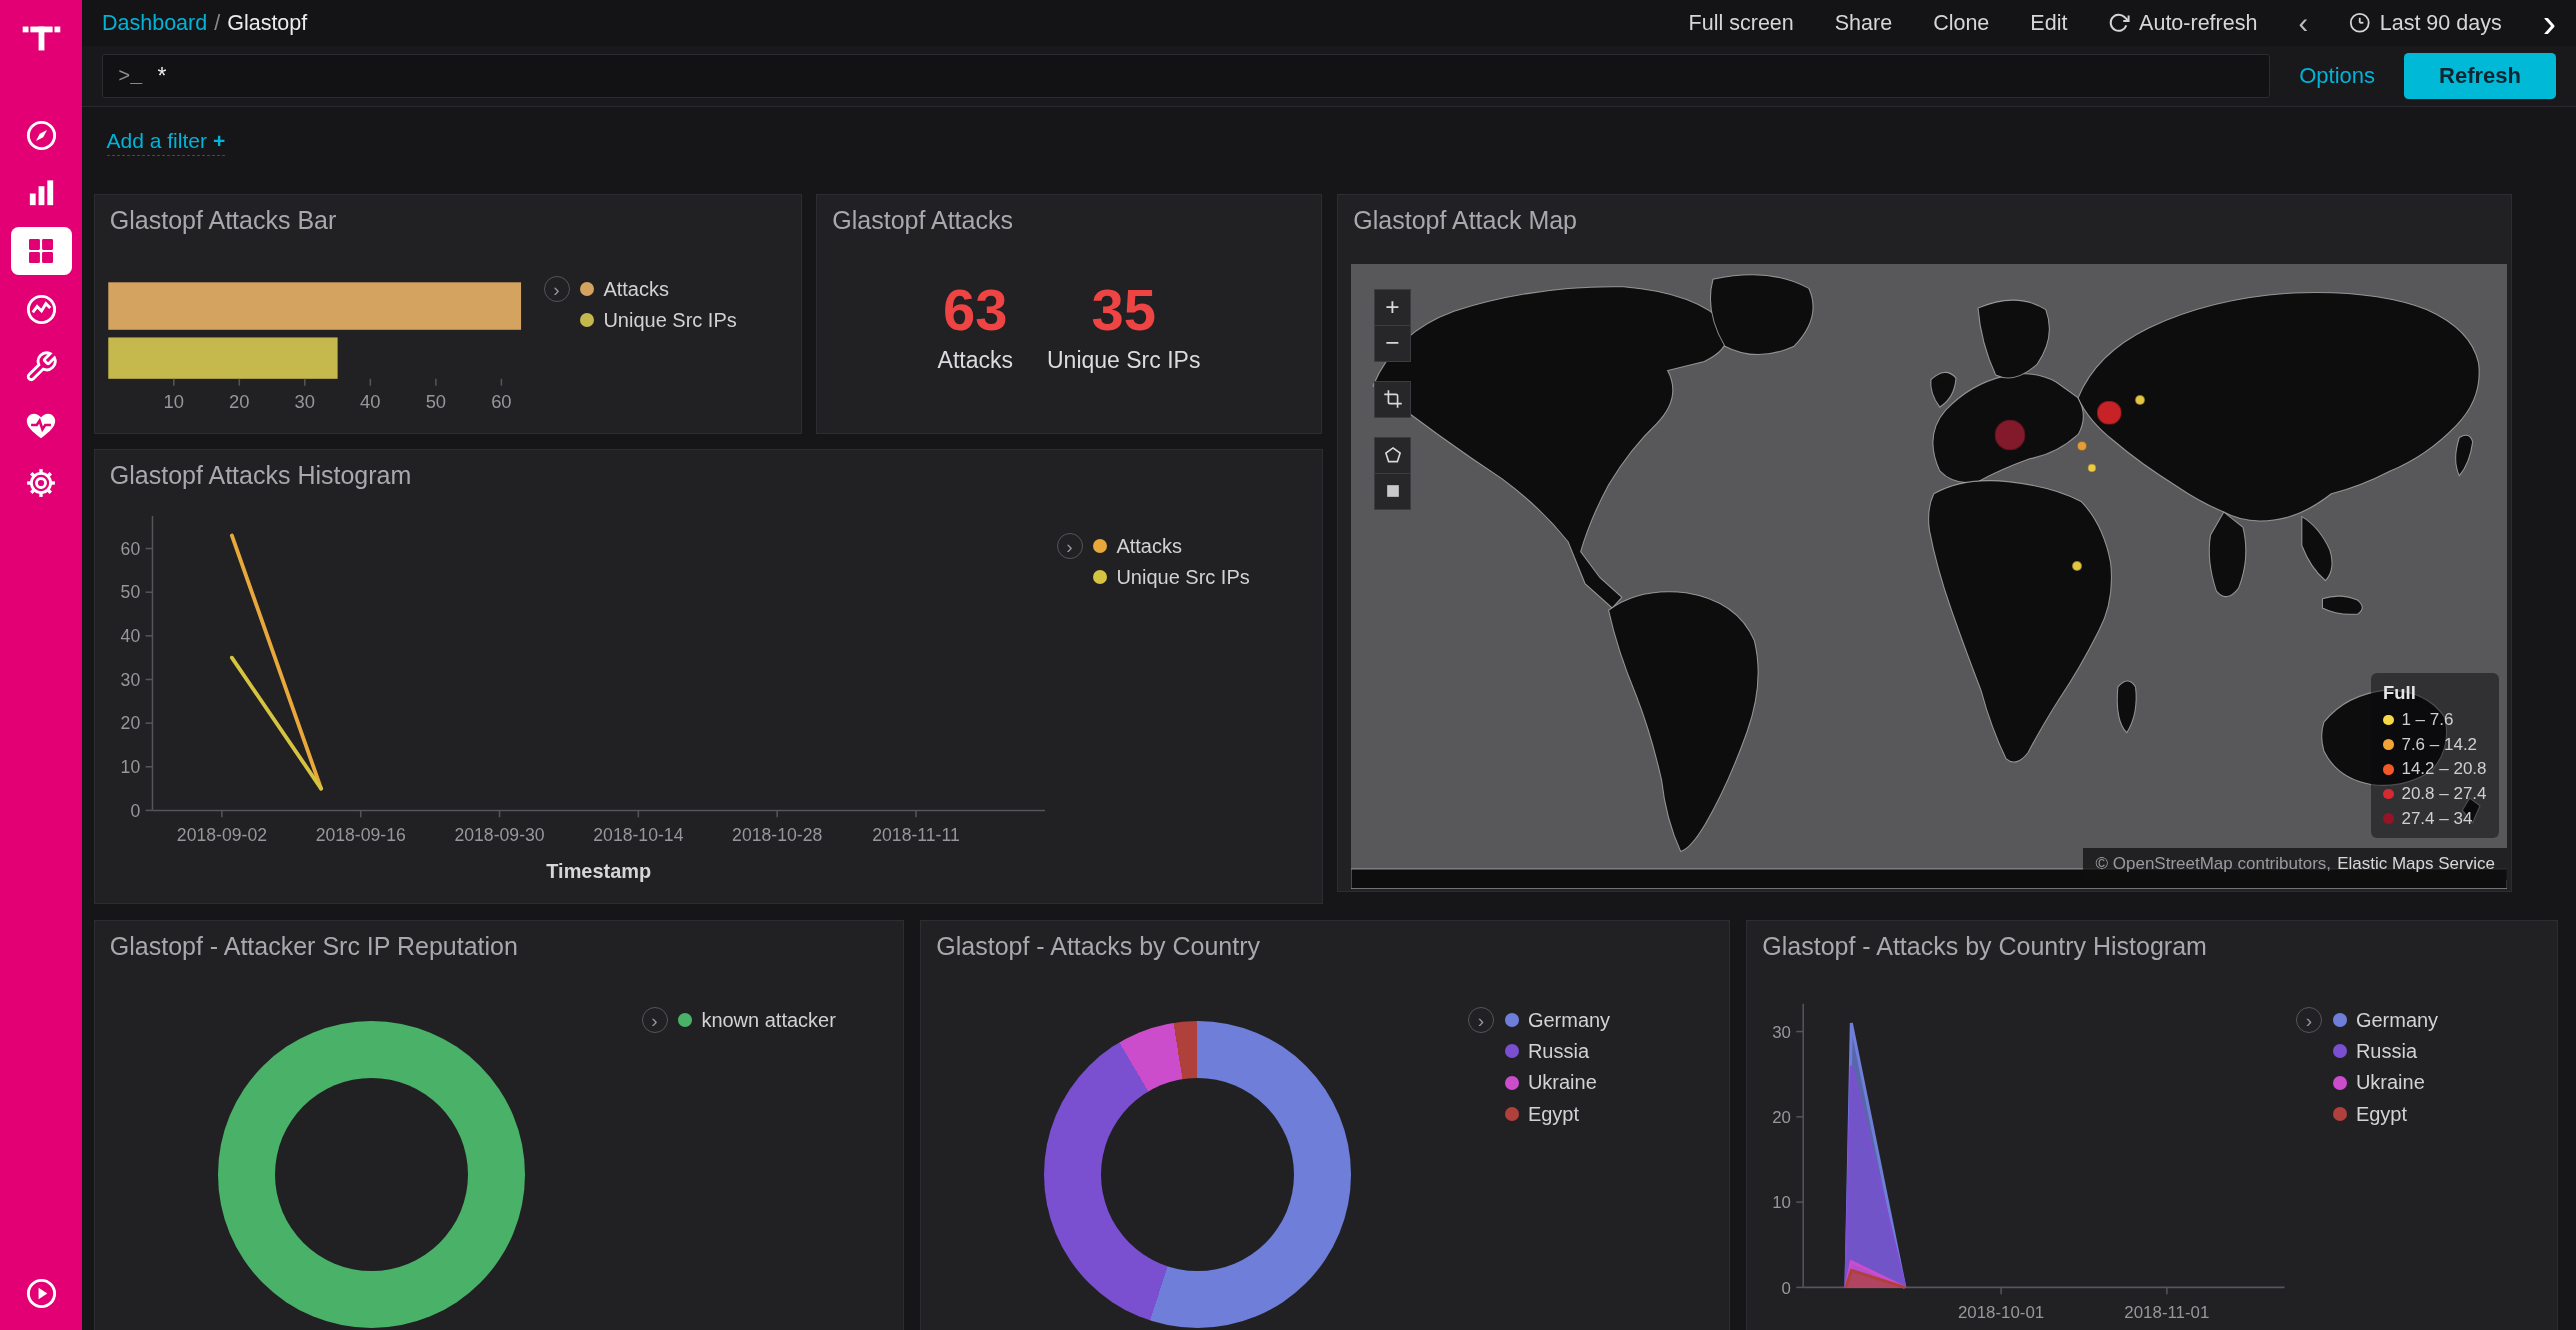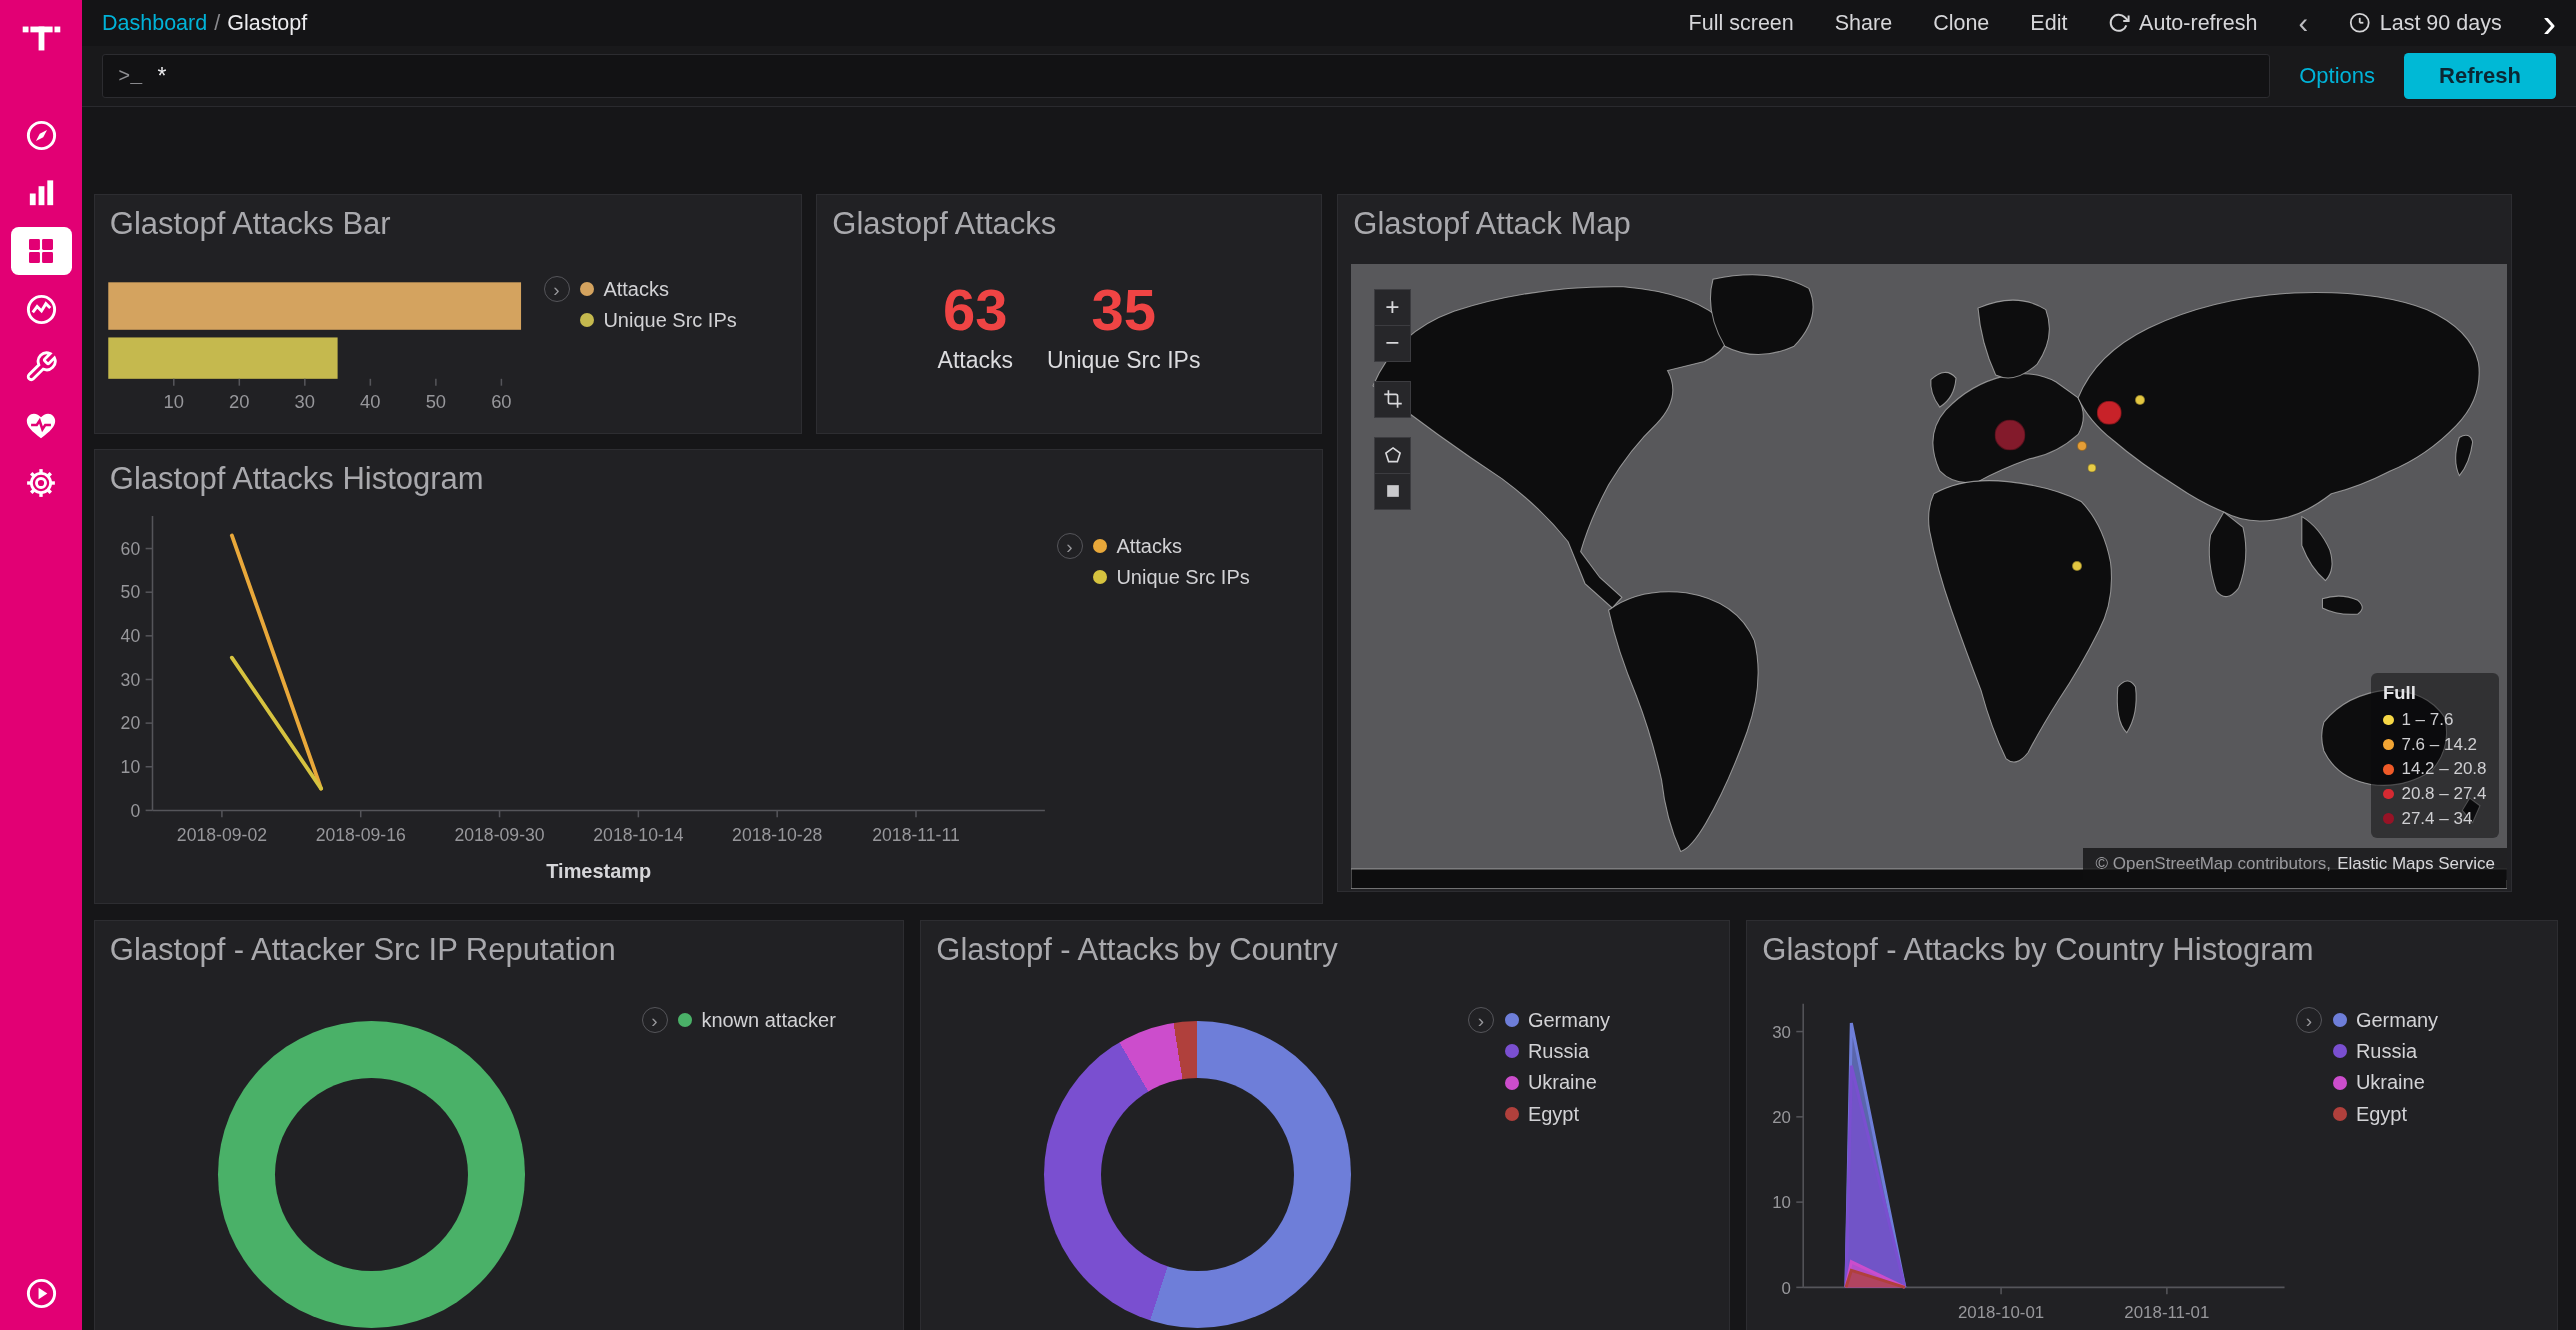--- a/index.html
+++ b/index.html
@@ -33,21 +33,21 @@
   .options-link{color:#00b3d8;font-size:22px;cursor:pointer}
   .refresh-btn{height:46px;padding:0 35px;background:#00b9d6;color:#0b2733;font-size:22px;font-weight:bold;border:none;border-radius:4.6px;cursor:pointer;font-family:"Liberation Sans",sans-serif}
 
   .filterbar{height:71px;display:flex;align-items:center;padding:0 24.5px;background:#161618}
   .add-filter{color:#00b3d8;font-size:21px;border-bottom:1.5px dashed rgba(0,179,216,.45);padding-bottom:2.3px;cursor:pointer}
   .add-filter .plus{font-weight:bold;margin-left:6.1px}
 
   
   .panels{position:absolute;left:0;top:0;right:0;bottom:0;pointer-events:none}
   .panel{position:absolute;background:#212124;border:0.8px solid #2d2d31;pointer-events:auto}
-  .panel-title{position:absolute;left:15.3px;top:10.7px;font-size:31px;font-weight:normal;color:#a9a9ad;white-space:nowrap}
+  .panel-title{position:absolute;left:15.3px;top:10.7px;font-size:25px;font-weight:normal;color:#a9a9ad;white-space:nowrap}
   .chart-svg{position:absolute}
 
   
   .legend{position:absolute;display:flex;gap:10.7px;align-items:flex-start}
   .legend-toggle{width:26px;height:26px;border:1.5px solid #55555a;border-radius:50%;color:#97979b;display:flex;align-items:center;justify-content:center;font-size:19px;line-height:1;flex:none;cursor:pointer}
   .legend-items{display:flex;flex-direction:column;gap:8.4px;padding-top:1.5px}
   .legend-item{display:flex;align-items:center;gap:9.2px;cursor:pointer}
   .legend-dot{width:14px;height:14px;border-radius:50%;flex:none}
   .legend-label{font-size:20px;color:#d2d2d5}
 
@@ -190,20 +190,25 @@
 
   <div class="querybar">
     <div class="query-input">
       <span class="prompt">&gt;_</span>
       <span class="query-text">*</span>
     </div>
     <span class="options-link">Options</span>
     <button class="refresh-btn">Refresh</button>
   </div>
 
+  <div class="filterbar">
+    <span class="add-filter">
+      <span>Add a filter</span><span class="plus">+</span>
+    </span>
+  </div>
 
   <div class="panels">
 
     <section class="panel" style="left:11.5px;top:194px;width:708px;height:240px">
       <h3 class="panel-title">Glastopf Attacks Bar</h3>
       <svg id="svg-attacks-bar" class="chart-svg" style="left:10.7px;top:49px" width="460" height="180" viewBox="0 0 600 235">
           <rect x="4" y="50" width="538.9" height="62" fill="#d4a35f"></rect>
           <rect x="4" y="122" width="299.4" height="54" fill="#c5b94e"></rect>
           <line x1="89.53846153846153" y1="176" x2="89.53846153846153" y2="185" stroke="#55555a" stroke-width="2"></line>
           <text x="89.53846153846153" y="214" fill="#97979b" font-size="24" text-anchor="middle">10</text>

